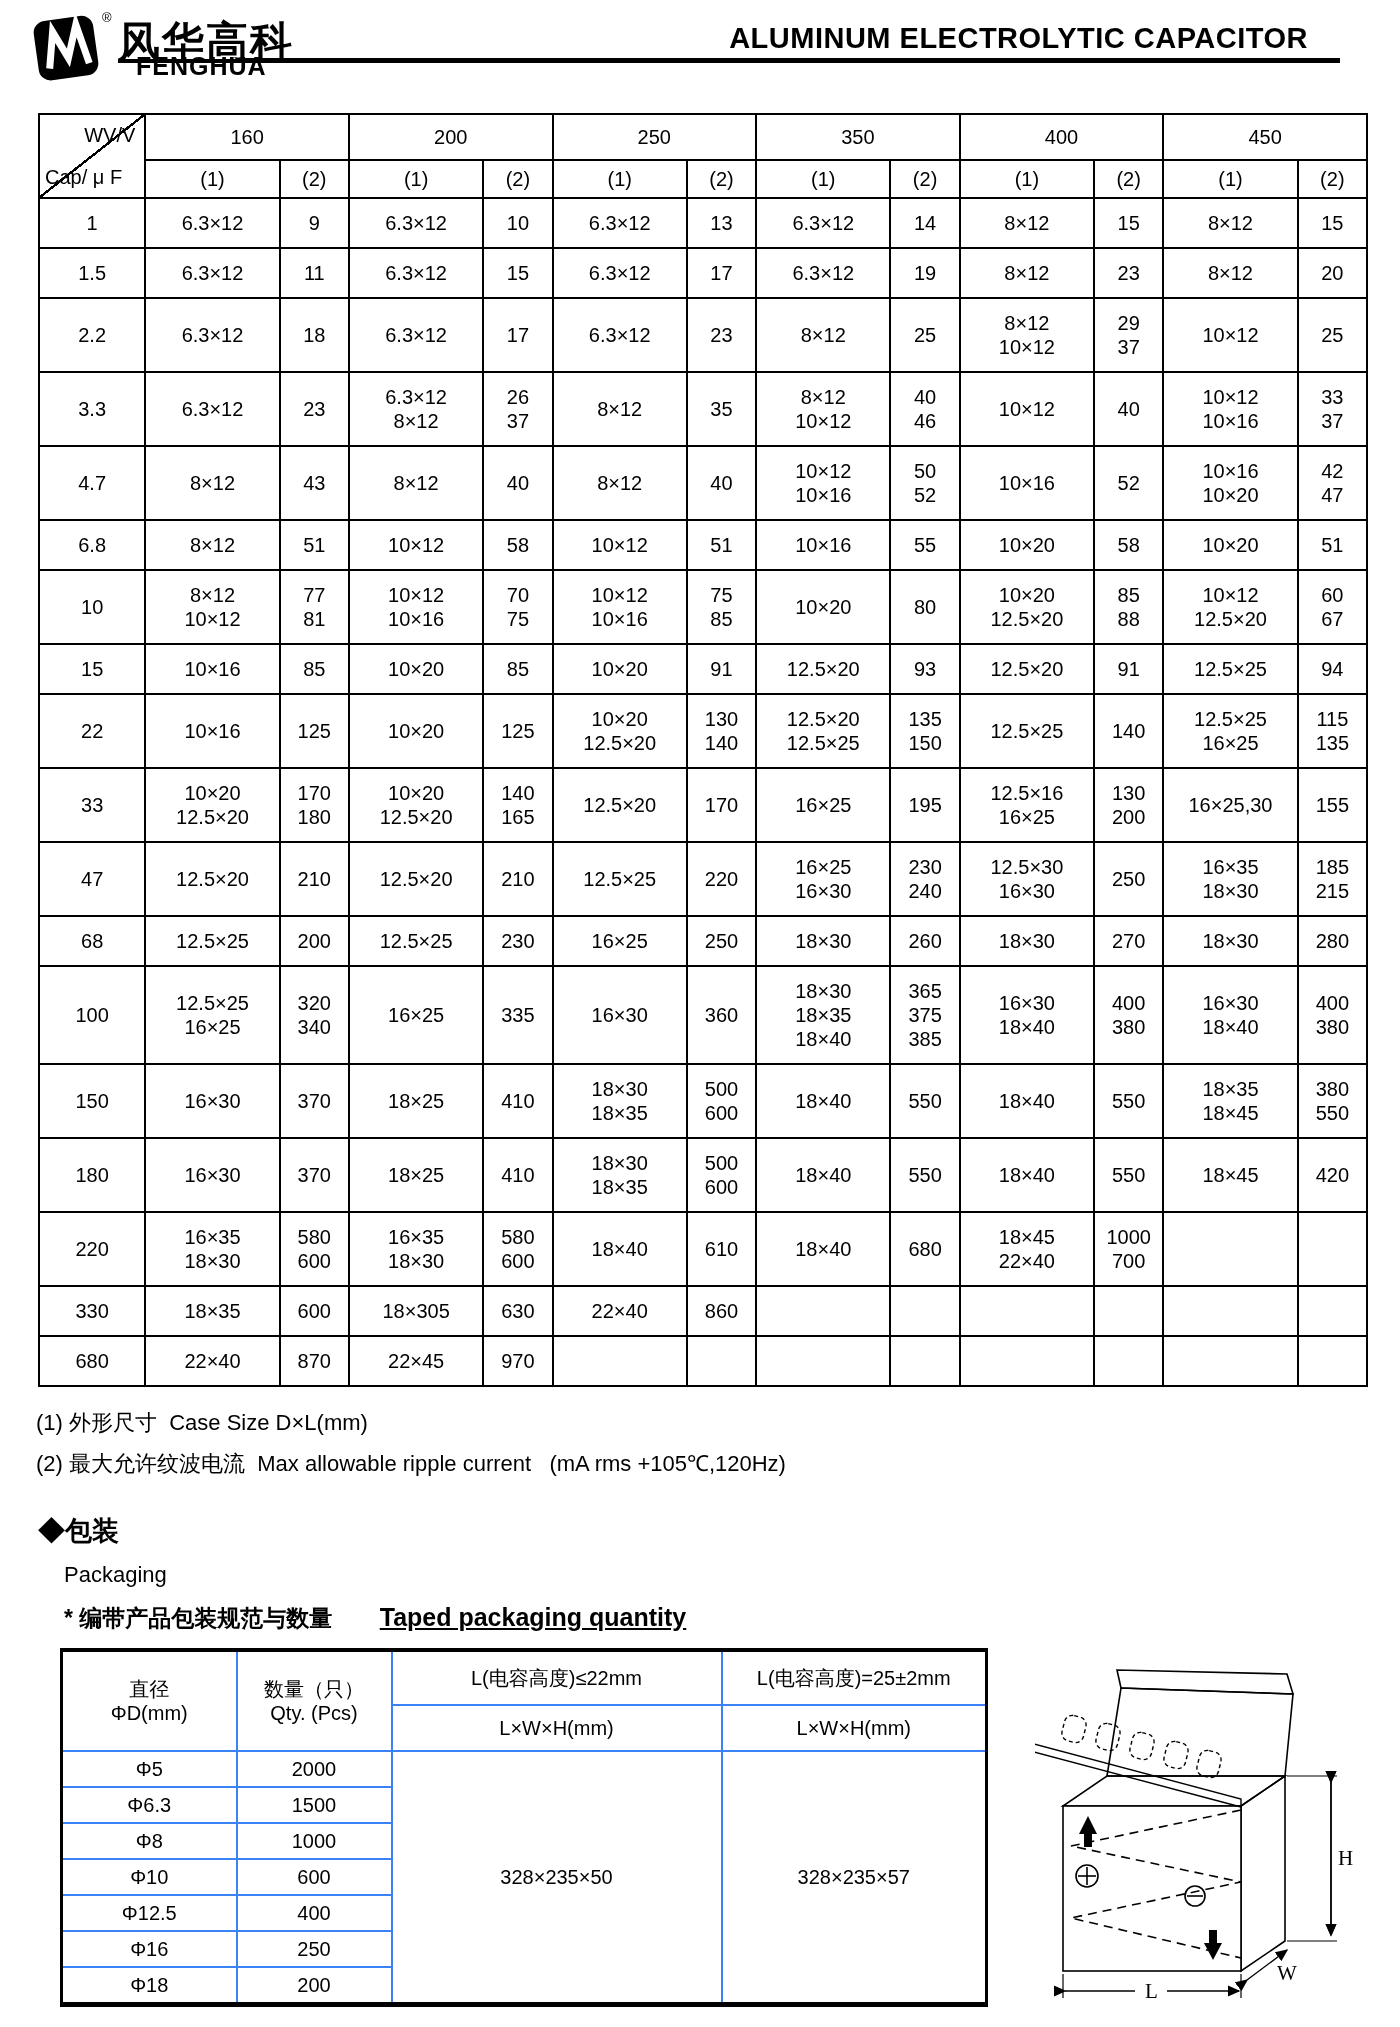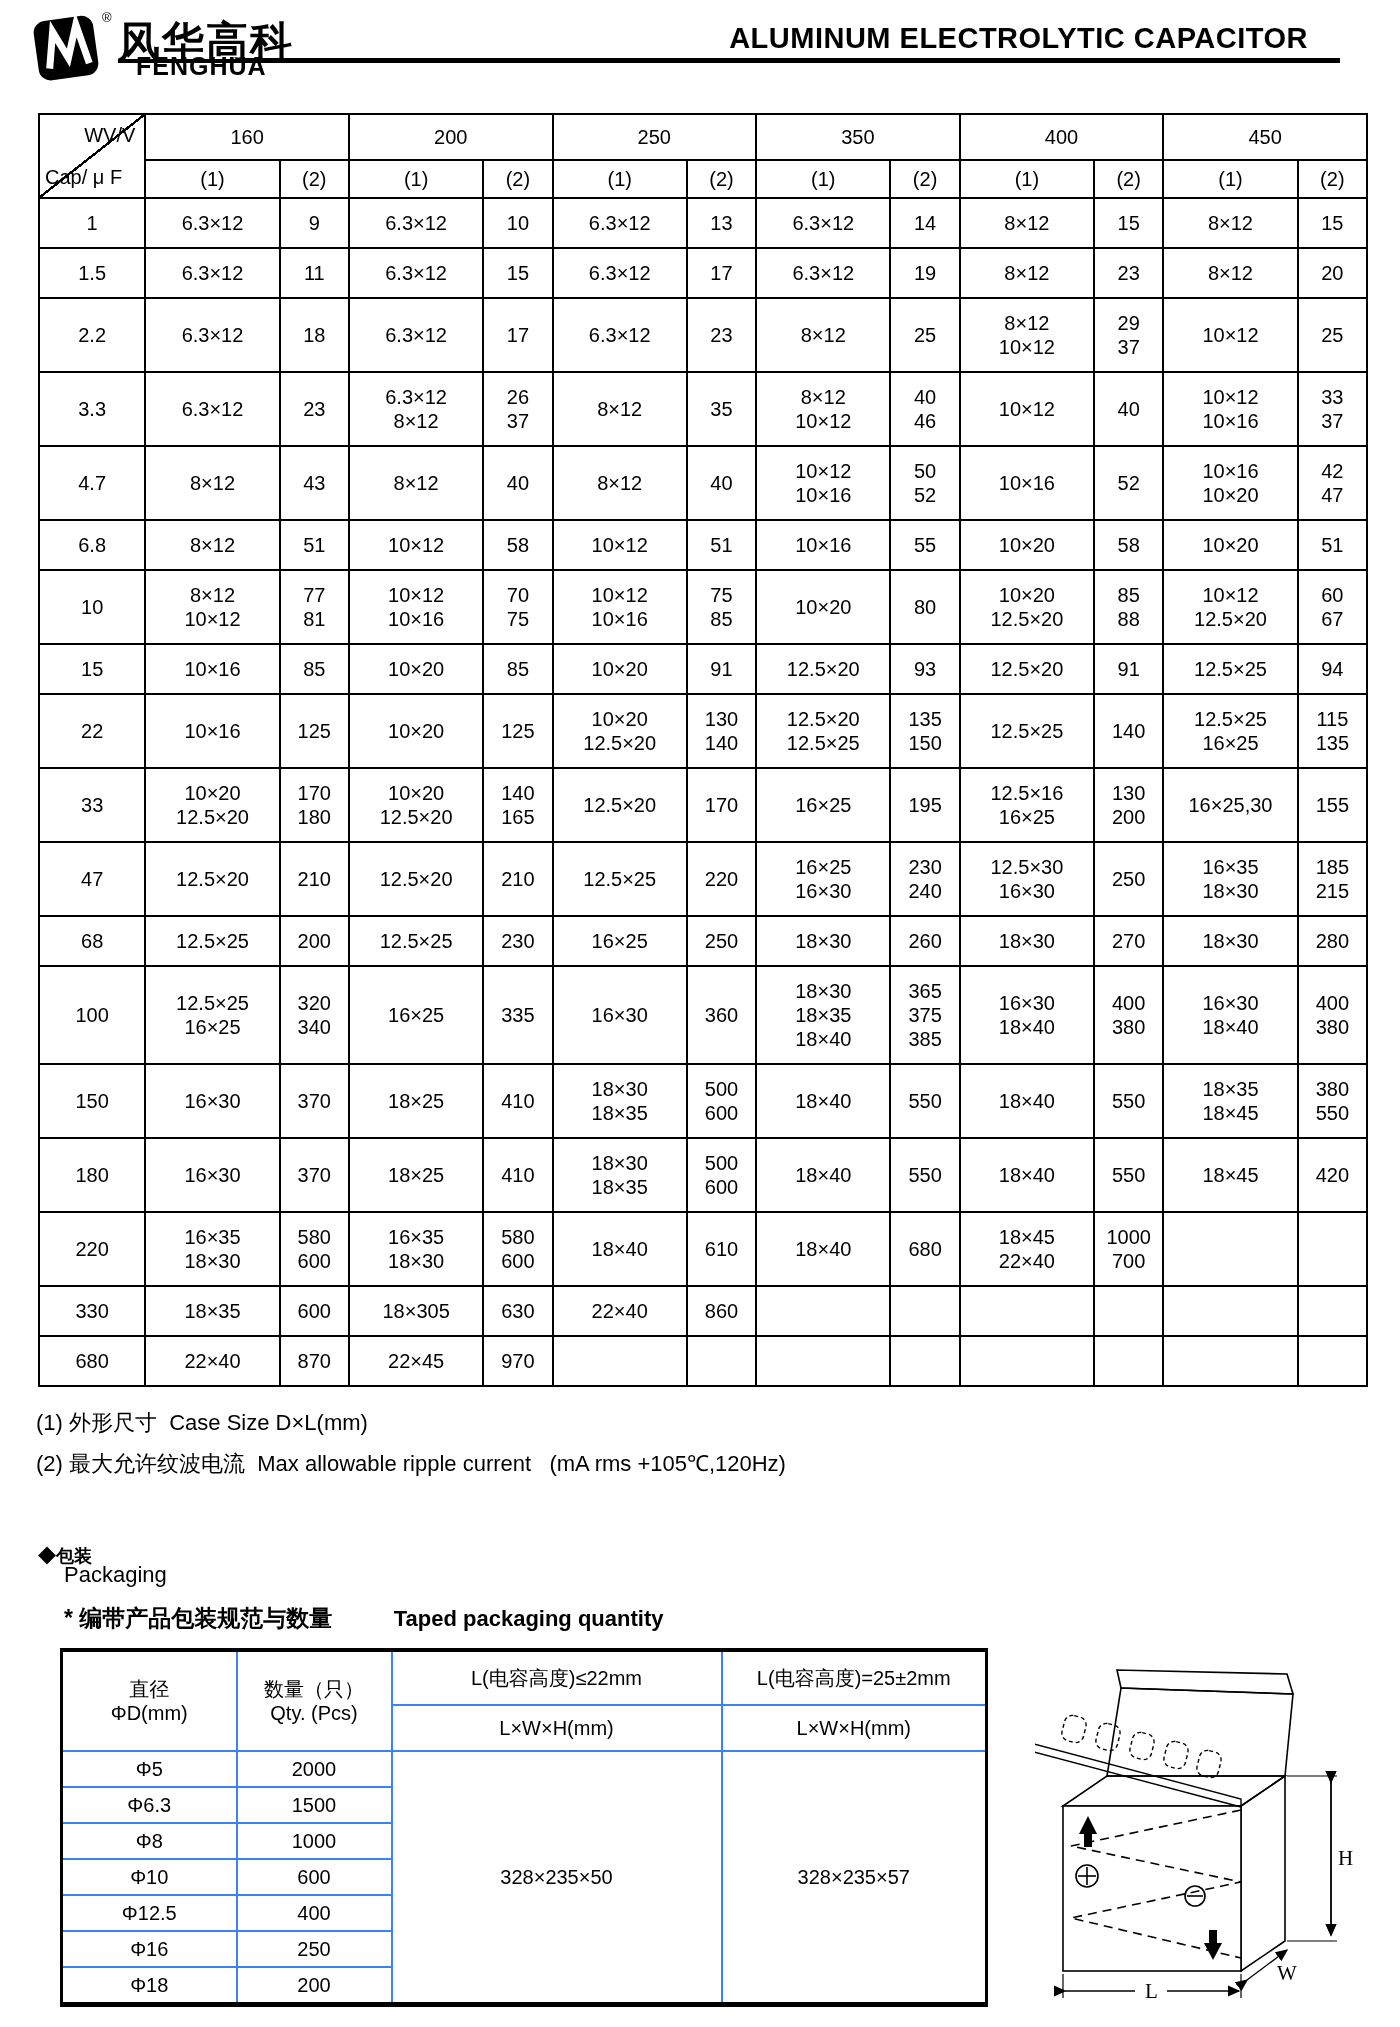--- a/index.html
+++ b/index.html
@@ -30,25 +30,25 @@
       transparent calc(50% - 1.2px), #000 calc(50% - 1.2px),
       #000 calc(50% + 1.2px), transparent calc(50% + 1.2px));
   }
   .corner .t{position:absolute;top:8px;right:9px;font-size:20px;}
   .corner .b{position:absolute;bottom:8px;left:5px;font-size:20px;}
   
   .note{position:absolute;left:36px;font-size:22px;white-space:pre-wrap;}
   .note1{top:1408px;}
   .note2{top:1447px;}
   
-  .pack-head{position:absolute;left:38px;top:1513px;font-size:18px;font-weight:bold;margin-top:31px;}
+  .pack-head{position:absolute;left:38px;top:1513px;font-size:27px;font-weight:bold;}
   .pack-head-en{position:absolute;left:64px;top:1562px;font-size:22px;}
   .pack-sub{position:absolute;left:64px;top:1603px;font-size:23px;}
   .pack-sub .cn{font-weight:bold;}
-  .pack-sub .en{margin-left:55px;font-weight:bold;font-size:22px;}
+  .pack-sub .en{margin-left:41px;font-weight:bold;font-size:25px;text-decoration:underline;}
   .pack{position:absolute;left:60px;top:1648px;width:925px;table-layout:fixed;
         border:3px solid #000;border-bottom:5px solid #000;border-top:4px solid #000;}
   .pack th,.pack td{
     border:2px solid #3b82f6;text-align:center;vertical-align:middle;
     font-size:20px;font-weight:normal;line-height:24px;padding:2px;
   }
   .pack thead th{font-size:20px;}
   .pack thead tr:first-child th{height:48px;}
   .pack thead tr:last-child th{height:40px;}
   .pack tbody td{height:30px;}

